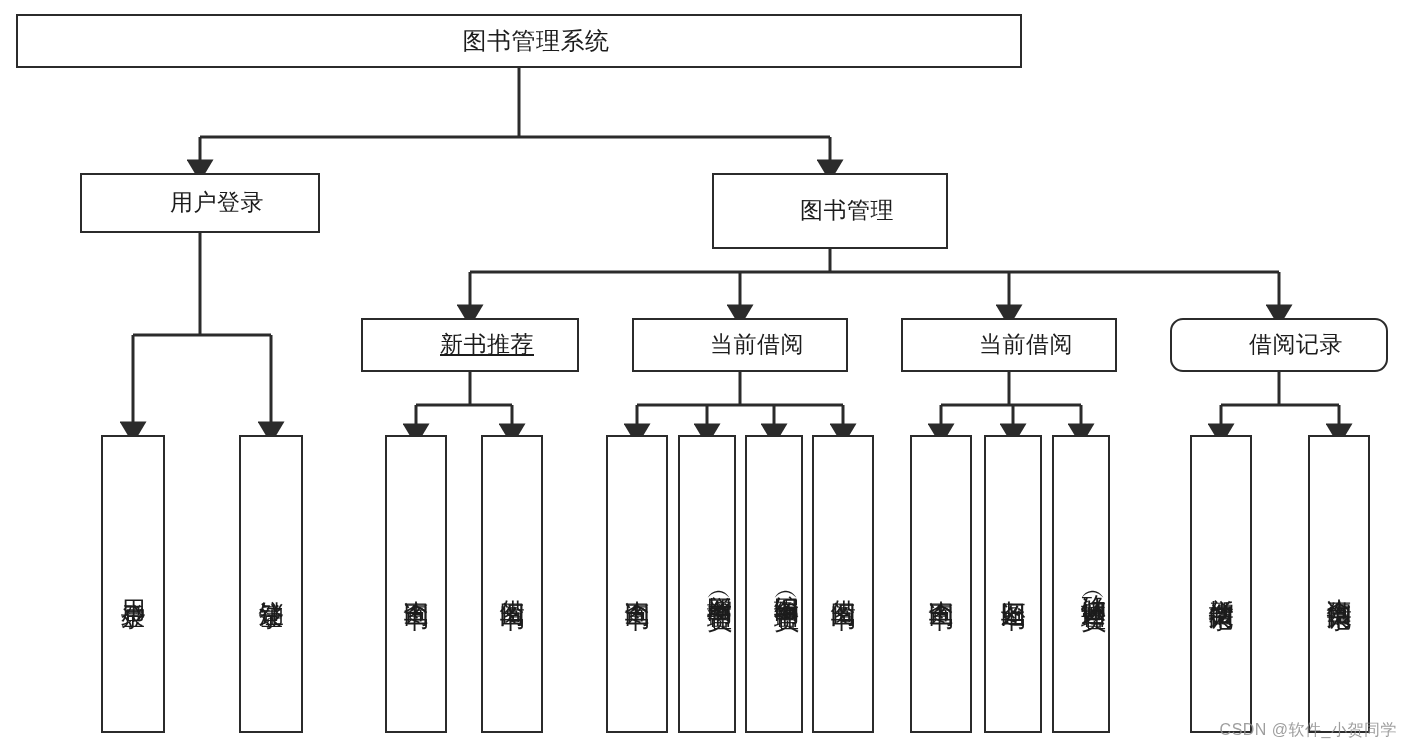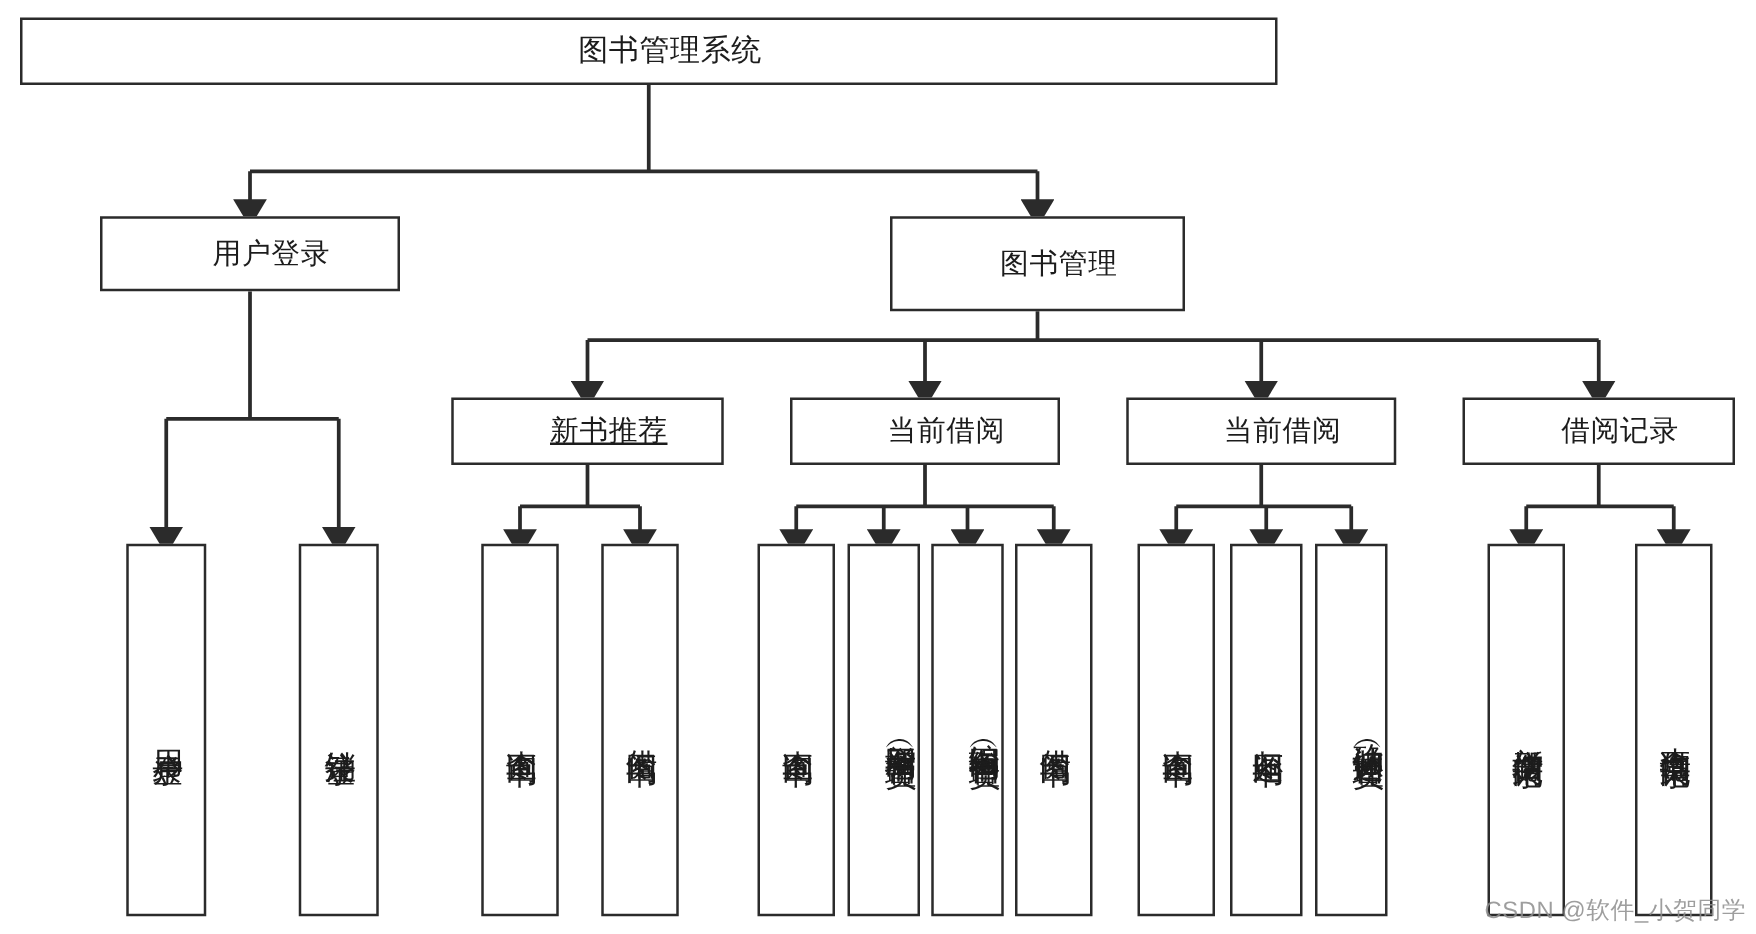--- a/index.html
+++ b/index.html
@@ -63,21 +63,21 @@
   .node.vert.v-start {
     align-items: flex-start;
   }
   .node.vert.v-center {
     align-items: center;
   }
   #watermark {
     position: absolute;
     right: 8px;
     bottom: 6px;
-    font-size: 19px;
+    font-size: 16px;
     color: #8e8e8e;
     letter-spacing: 0.5px;
     white-space: nowrap;
     opacity: 0.85;
   }
 </style>
 </head>
 <body>
 
 <div id="diagram-root">
@@ -149,21 +149,21 @@
 
   <div class="node horiz" style="left:361px; top:318px; width:218px; height:54px;text-decoration:underline;">
     <span>新书推荐</span>
   </div>
   <div class="node horiz" style="left:632px; top:318px; width:216px; height:54px;">
     <span>当前借阅</span>
   </div>
   <div class="node horiz" style="left:901px; top:318px; width:216px; height:54px;">
     <span>当前借阅</span>
   </div>
-  <div class="node horiz" style="left:1170px; top:318px; width:218px; height:54px;">
+  <div class="node horiz" style="left:1170px; top:318px; width:218px; height:54px;border-radius:13px;">
     <span>借阅记录</span>
   </div>
 
   <div class="node vert v-center" style="left:101px; top:435px; width:64px; height:298px;">
     <span class="vlabel">用户登录</span>
   </div>
   <div class="node vert v-center" style="left:239px; top:435px; width:64px; height:298px;">
     <span class="vlabel">注销登录</span>
   </div>
 

